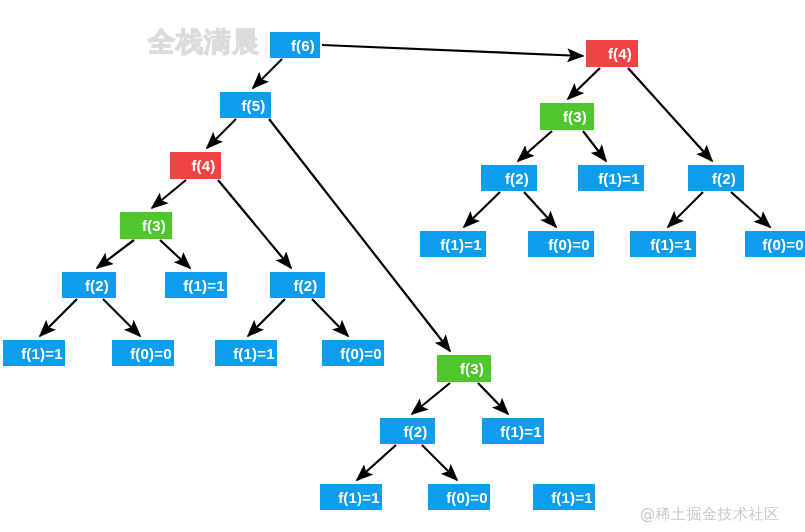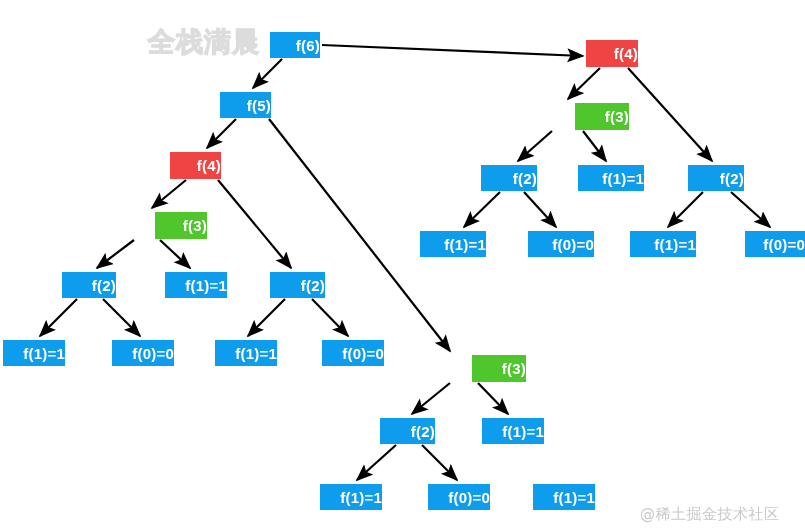--- a/index.html
+++ b/index.html
@@ -22,33 +22,33 @@
     left: 0;
     top: 0;
     width: 805px;
     height: 532px;
     pointer-events: none;
   }
   .node {
     position: absolute;
     display: flex;
     align-items: center;
-    justify-content: flex-end;
+    justify-content: center;
     color: #ffffff;
     font-weight: bold;
     font-size: 15px;
     letter-spacing: 0.2px;
     white-space: nowrap;
     box-sizing: border-box;
     font-family: "Liberation Sans", sans-serif;
     padding-left: 16px;
   }
   .node.blue  { background: #0e9ced; }
   .node.red   { background: #ef4444; }
-  .node.green { background: #4ec62c; margin-left: 35px; }
+  .node.green { background: #4ec62c; }
 
   .watermark-top {
     position: absolute;
     left: 148px;
     top: 24px;
     font-size: 27px;
     font-weight: bold;
     letter-spacing: 1px;
     color: #ffffff;
     -webkit-text-stroke: 1.2px #dcdcdc;

